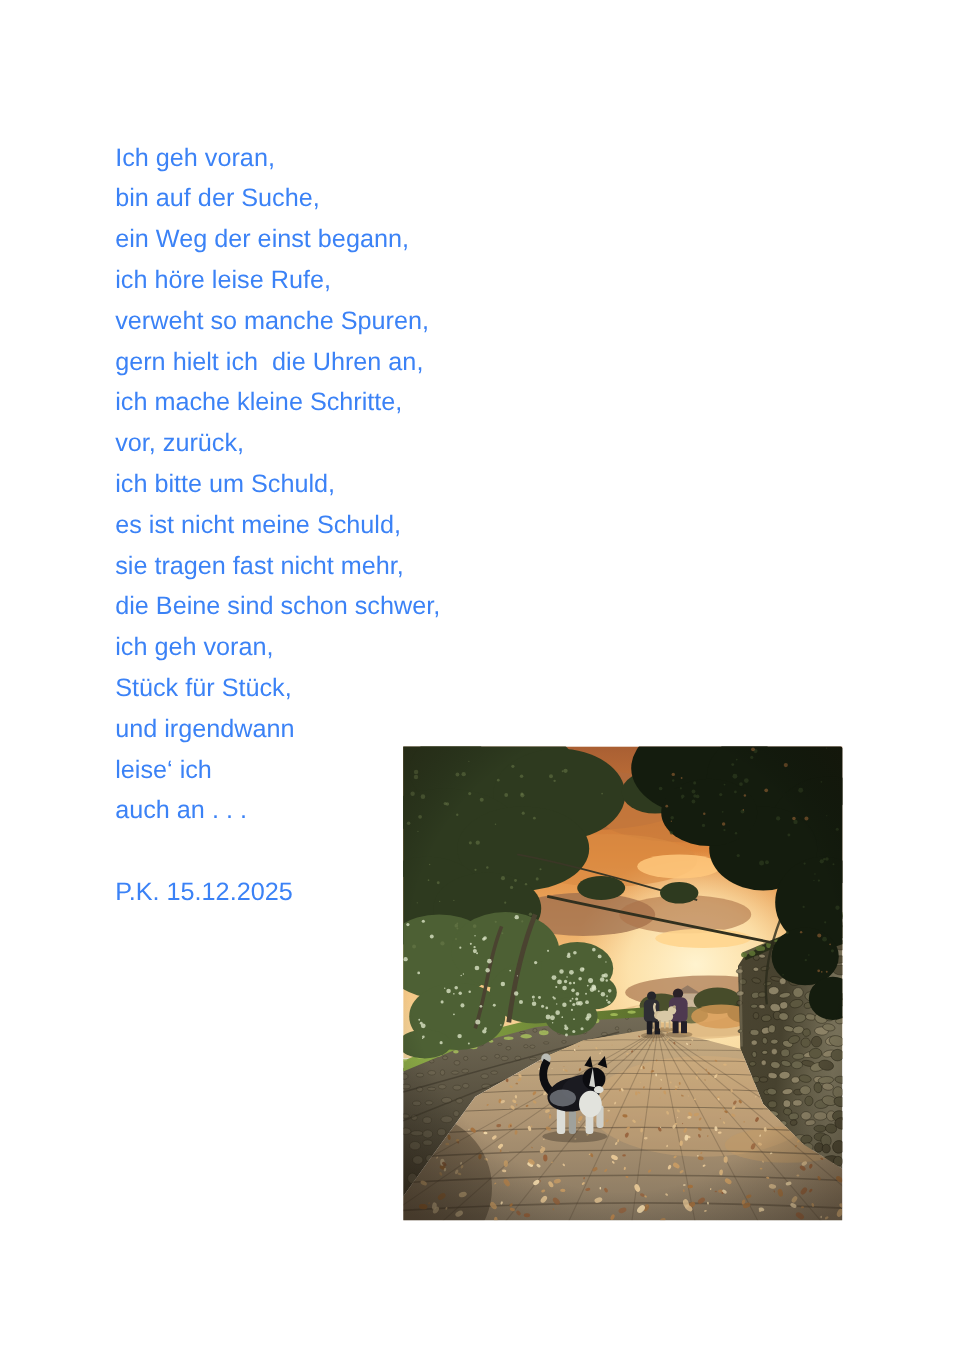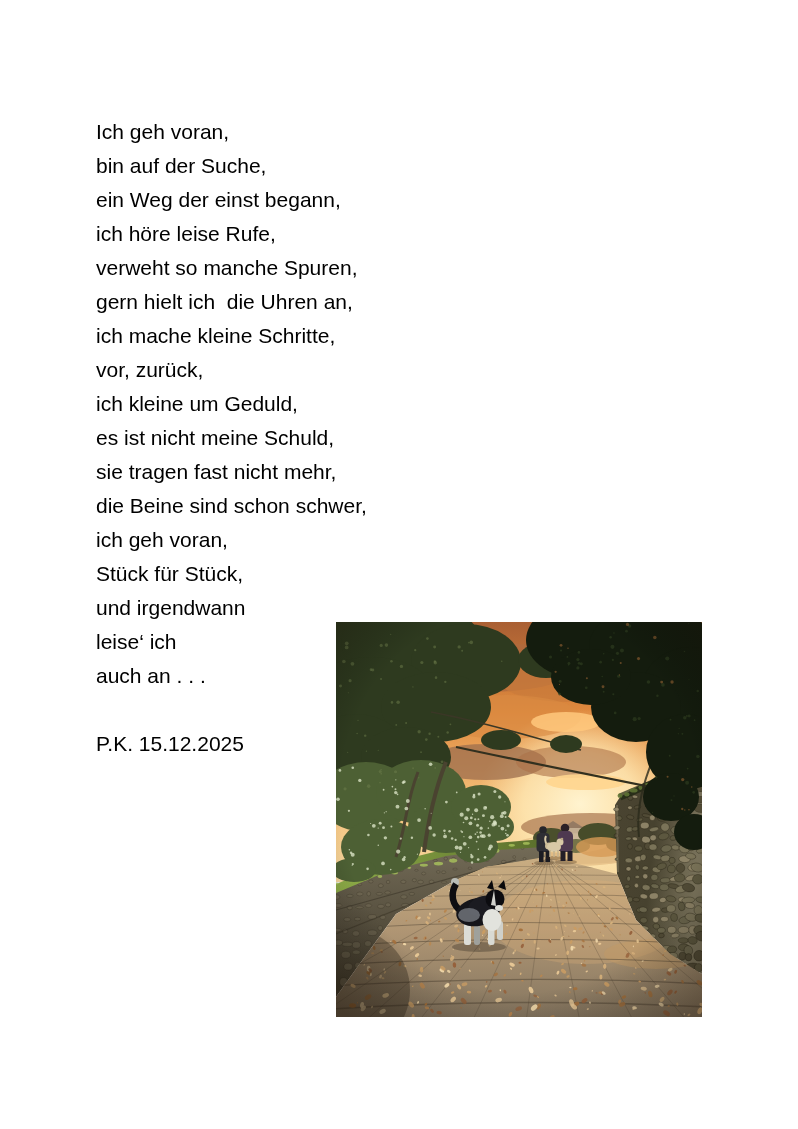--- a/index.html
+++ b/index.html
@@ -1,18 +1,18 @@
 <!DOCTYPE html>
 <html style="--sky-top: #a95f33; --sky-mid: #e08a3e; --sky-glow: #ffecb8; --cloud-brown: #9c6d4d; --canopy-dark: #141c0e; --foliage-green: #4d6034; --foliage-light: #d9e2c4; --moss-bright: #8fae48; --moss-dark: #5a6e2c; --wall-light: #7b745c; --wall-dark: #47422f; --path-light: #c9ad82; --path-dark: #857660; --leaf-tan: #d0a76f; --dog-black: #15151a; --dog-white: #e2e3dd; --jacket-plum: #4e3950;"><head>
 <meta charset="utf-8">
 <style>
   html,body{margin:0;padding:0;background:#ffffff;}
   body{width:798px;height:1129px;overflow:hidden;font-family:"Liberation Sans",sans-serif;}
   .page{position:relative;width:798px;height:1129px;background:#ffffff;overflow:hidden;}
-  .poem{position:absolute;left:96px;top:115px;font-size:21px;line-height:34px;color:#000000;}
+  .poem{position:absolute;left:96px;top:115px;font-size:21px;line-height:34px;color:#3b82f6;}
   .poem .line{white-space:pre;}
   .poem .gap{height:34px;}
   .photo{position:absolute;left:336px;top:622px;width:366px;height:395px;margin:0;}
   .photo svg{display:block;}
   
   .f-canopy{fill:var(--canopy-dark,#141c0e);}
   .f-canopy2{fill:#2e3a1f;}
   .f-green{fill:var(--foliage-green,#4d6034);}
 </style>
 </head>
@@ -22,21 +22,21 @@
 
   <div class="poem">
     <div class="line">Ich geh voran,</div>
     <div class="line">bin auf der Suche,</div>
     <div class="line">ein Weg der einst begann,</div>
     <div class="line">ich höre leise Rufe,</div>
     <div class="line">verweht so manche Spuren,</div>
     <div class="line">gern hielt ich  die Uhren an,</div>
     <div class="line">ich mache kleine Schritte,</div>
     <div class="line">vor, zurück,</div>
-    <div class="line">ich kleine um Geduld,</div>
+    <div class="line">ich bitte um Schuld,</div>
     <div class="line">es ist nicht meine Schuld,</div>
     <div class="line">sie tragen fast nicht mehr,</div>
     <div class="line">die Beine sind schon schwer,</div>
     <div class="line">ich geh voran,</div>
     <div class="line">Stück für Stück,</div>
     <div class="line">und irgendwann</div>
     <div class="line">leise‘ ich</div>
     <div class="line">auch an . . .</div>
     <div class="gap"></div>
     <div class="line">P.K. 15.12.2025</div>

